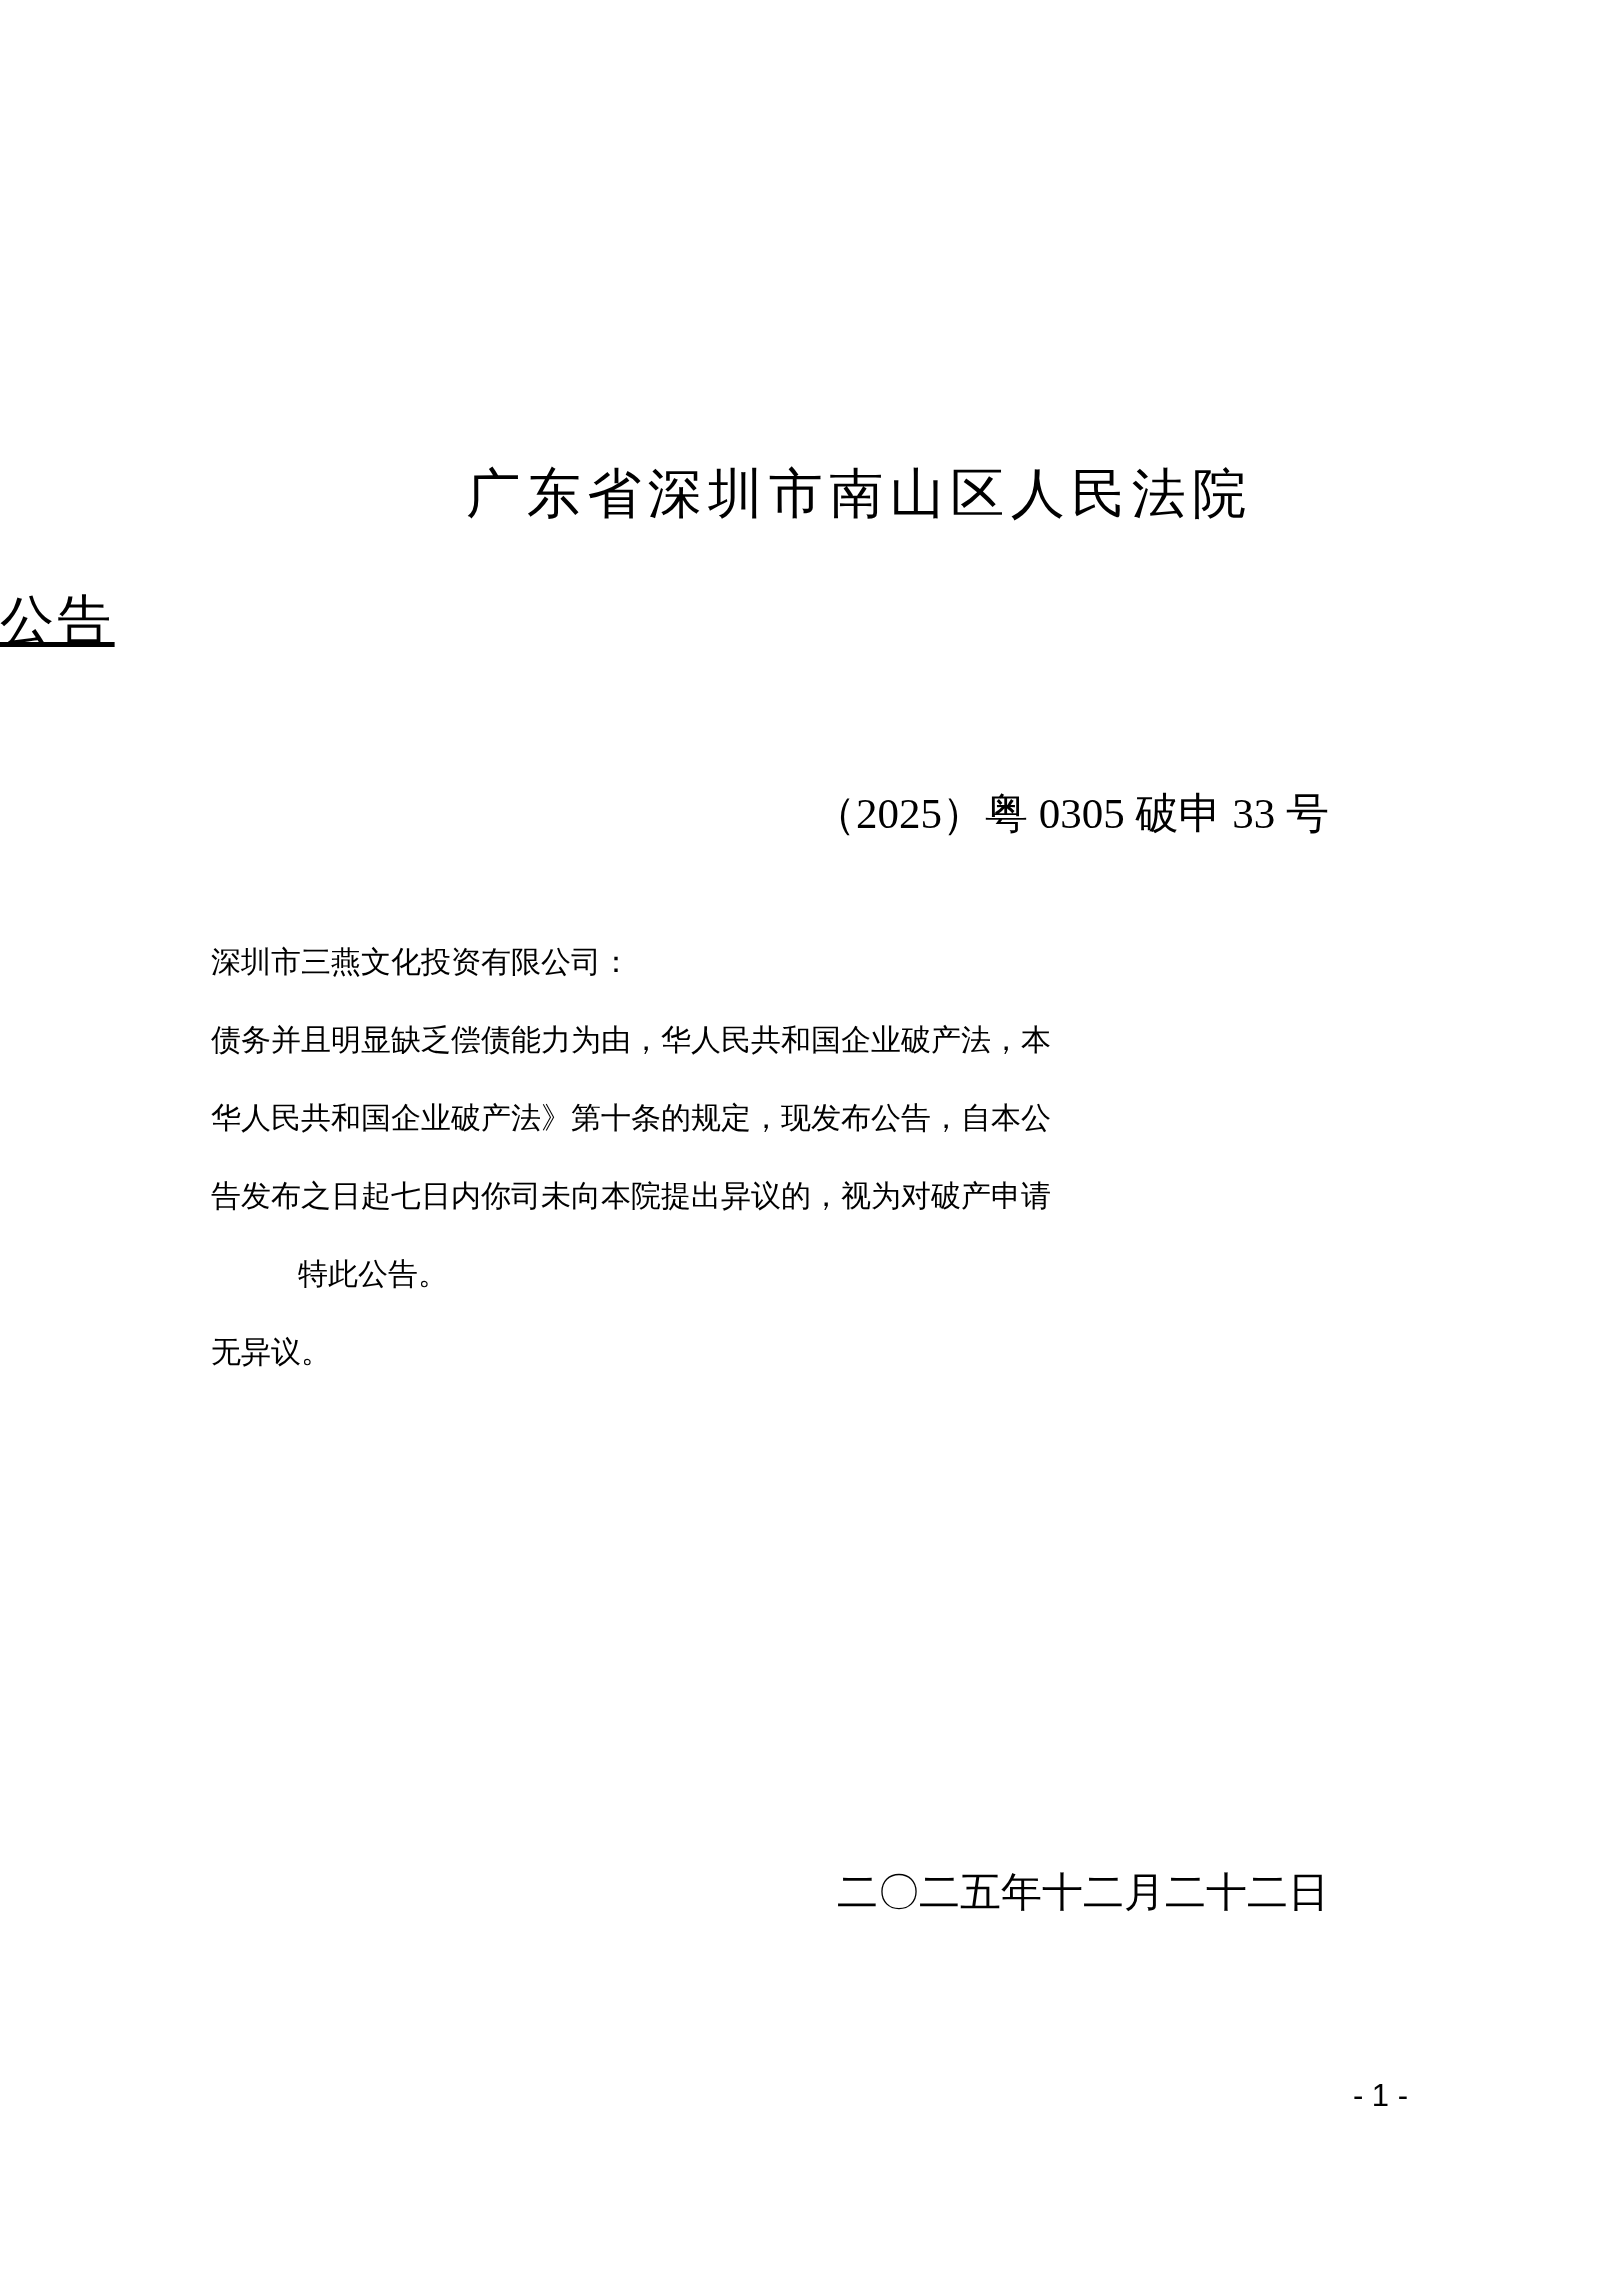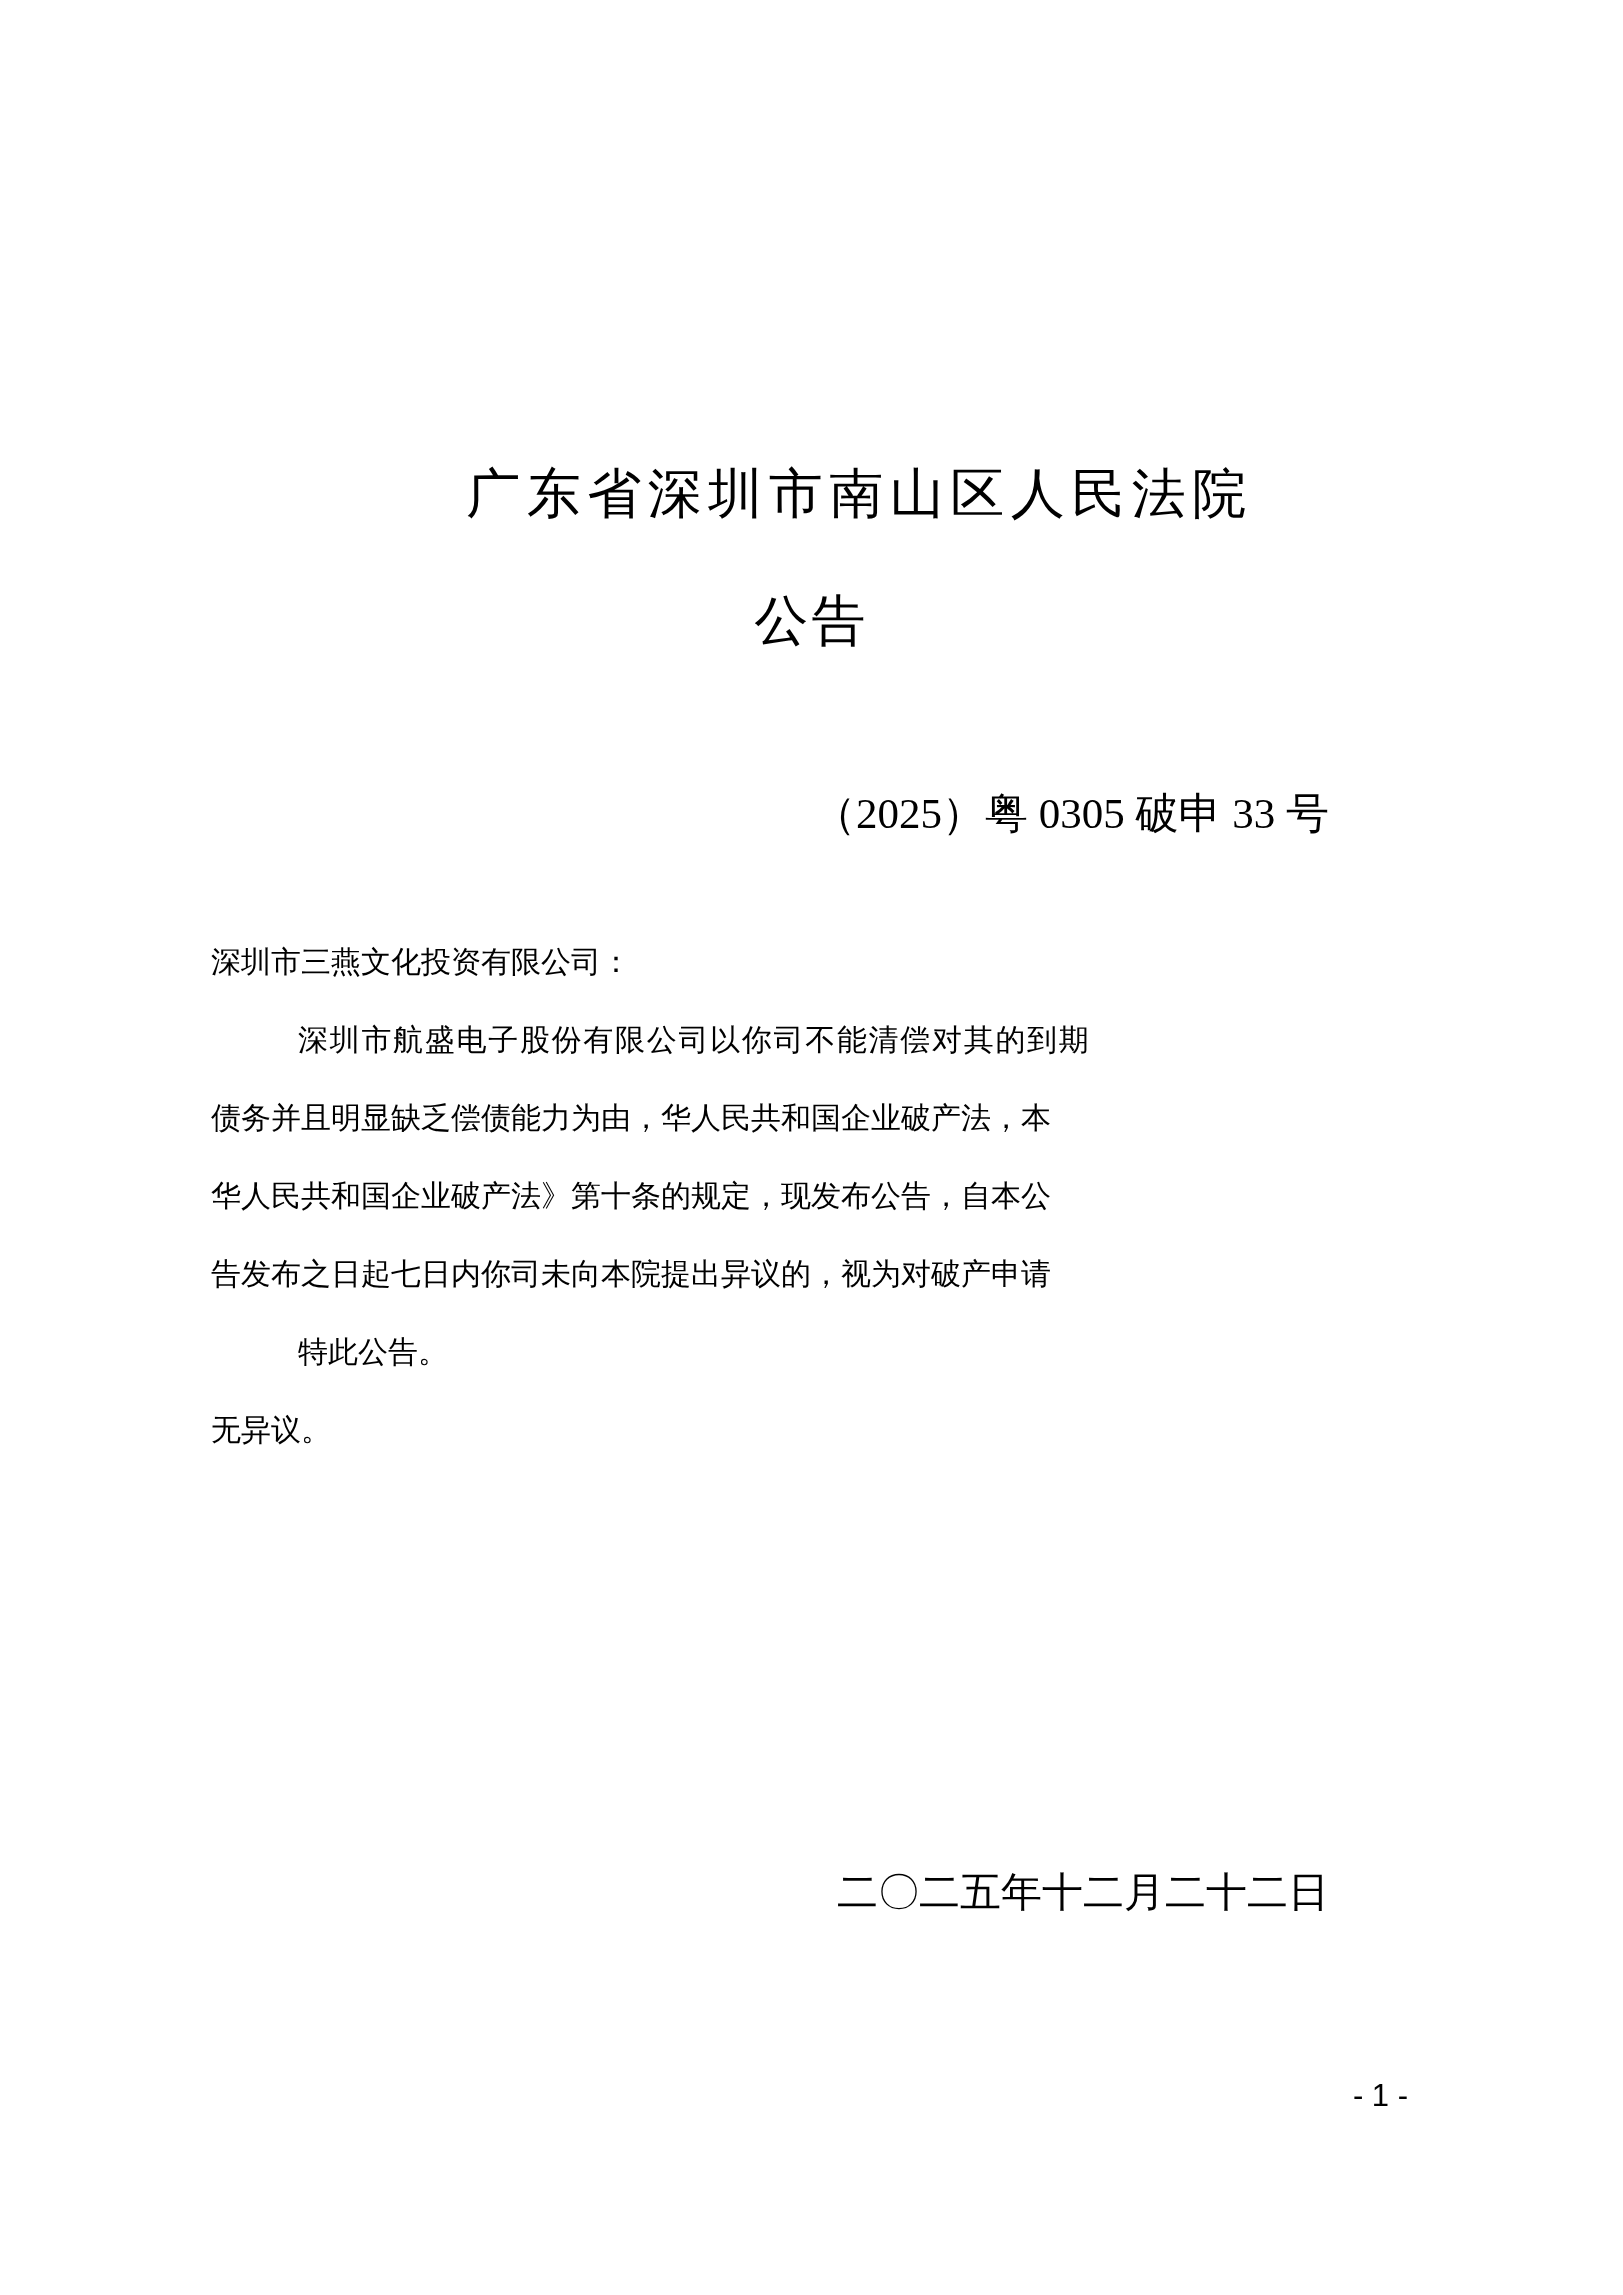--- a/index.html
+++ b/index.html
@@ -26,25 +26,25 @@
     letter-spacing: 6.5px;
     font-weight: 400;
     white-space: nowrap;
     padding-left: 48px;
   }
   .doc-type {
     position: absolute;
     top: 585px;
     left: 0;
     width: 100%;
-    text-align: center;
     font-size: 54px;
     letter-spacing: 3.3px;
     font-weight: 400;
     white-space: nowrap;
+    text-decoration: underline;
   }
   .case-number {
     position: absolute;
     top: 785px;
     right: 294px;
     font-size: 43px;
     white-space: nowrap;
   }
   .body-block {
     position: absolute;
@@ -85,21 +85,20 @@
 <div class="page">
 
   <div class="court-name">广东省深圳市南山区人民法院</div>
 
   <div class="doc-type">公告</div>
 
   <div class="case-number">（2025）粤 0305 破申 33 号</div>
 
   <div class="body-block">
     <div class="body-line">深圳市三燕文化投资有限公司：</div>
-    <div class="body-line indent stretch">深圳市航盛电子股份有限公司以你司不能清偿对其的到期</div>
     <div class="body-line">债务并且明显缺乏偿债能力为由，华人民共和国企业破产法，本</div>
     <div class="body-line">华人民共和国企业破产法》第十条的规定，现发布公告，自本公</div>
     <div class="body-line">告发布之日起七日内你司未向本院提出异议的，视为对破产申请</div>
     <div class="body-line indent">特此公告。</div>
     <div class="body-line">无异议。</div>
   </div>
 
   <div class="date-line">二〇二五年十二月二十二日</div>
 
   <div class="page-number">- 1 -</div>

